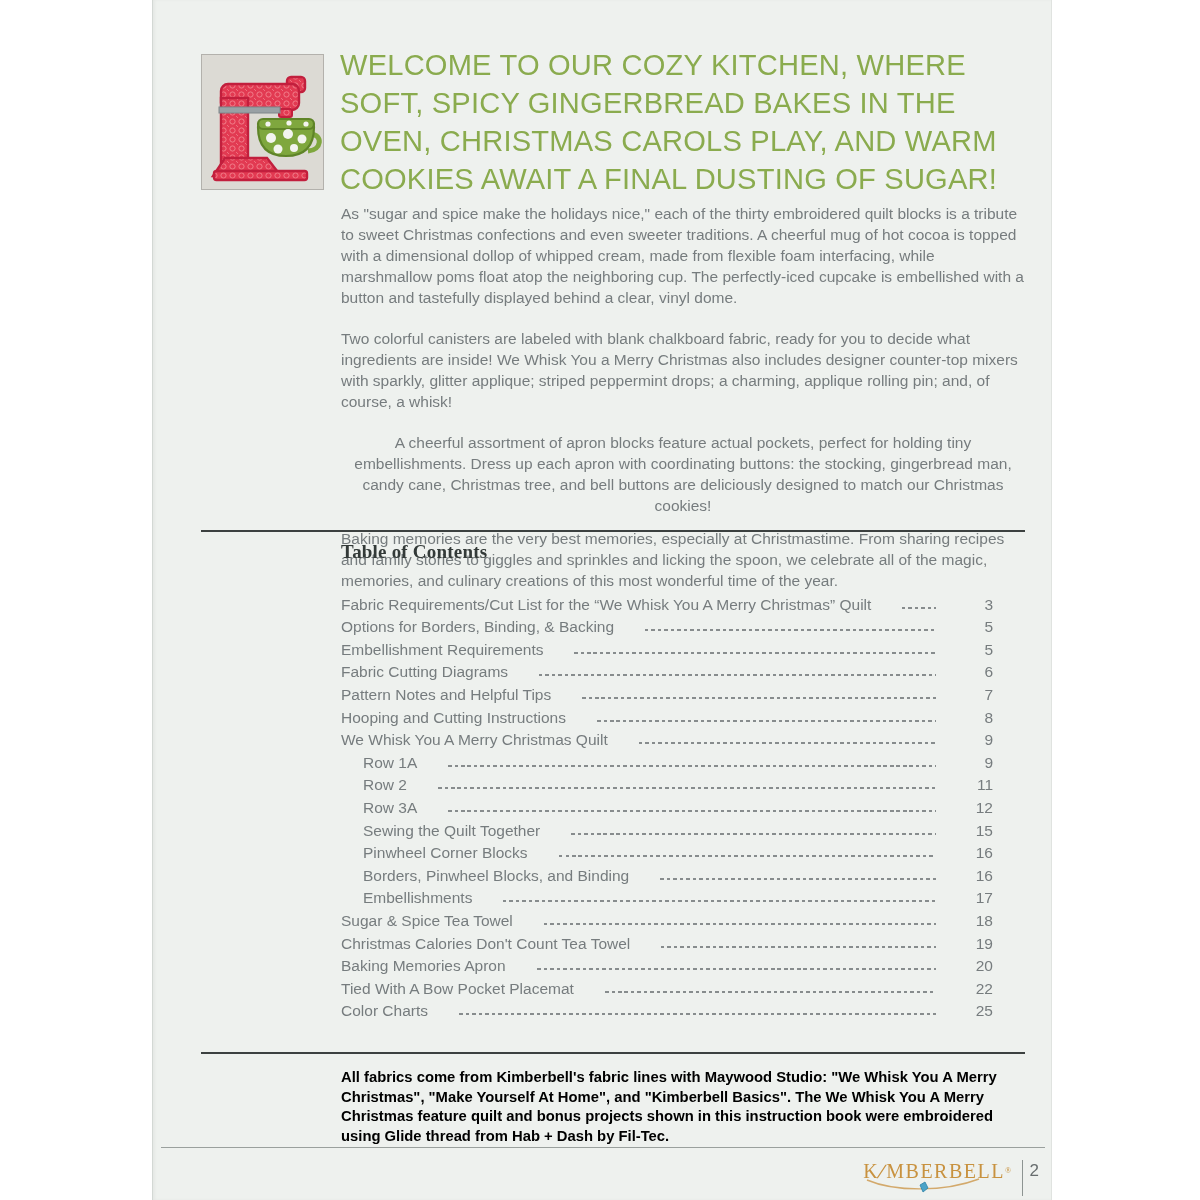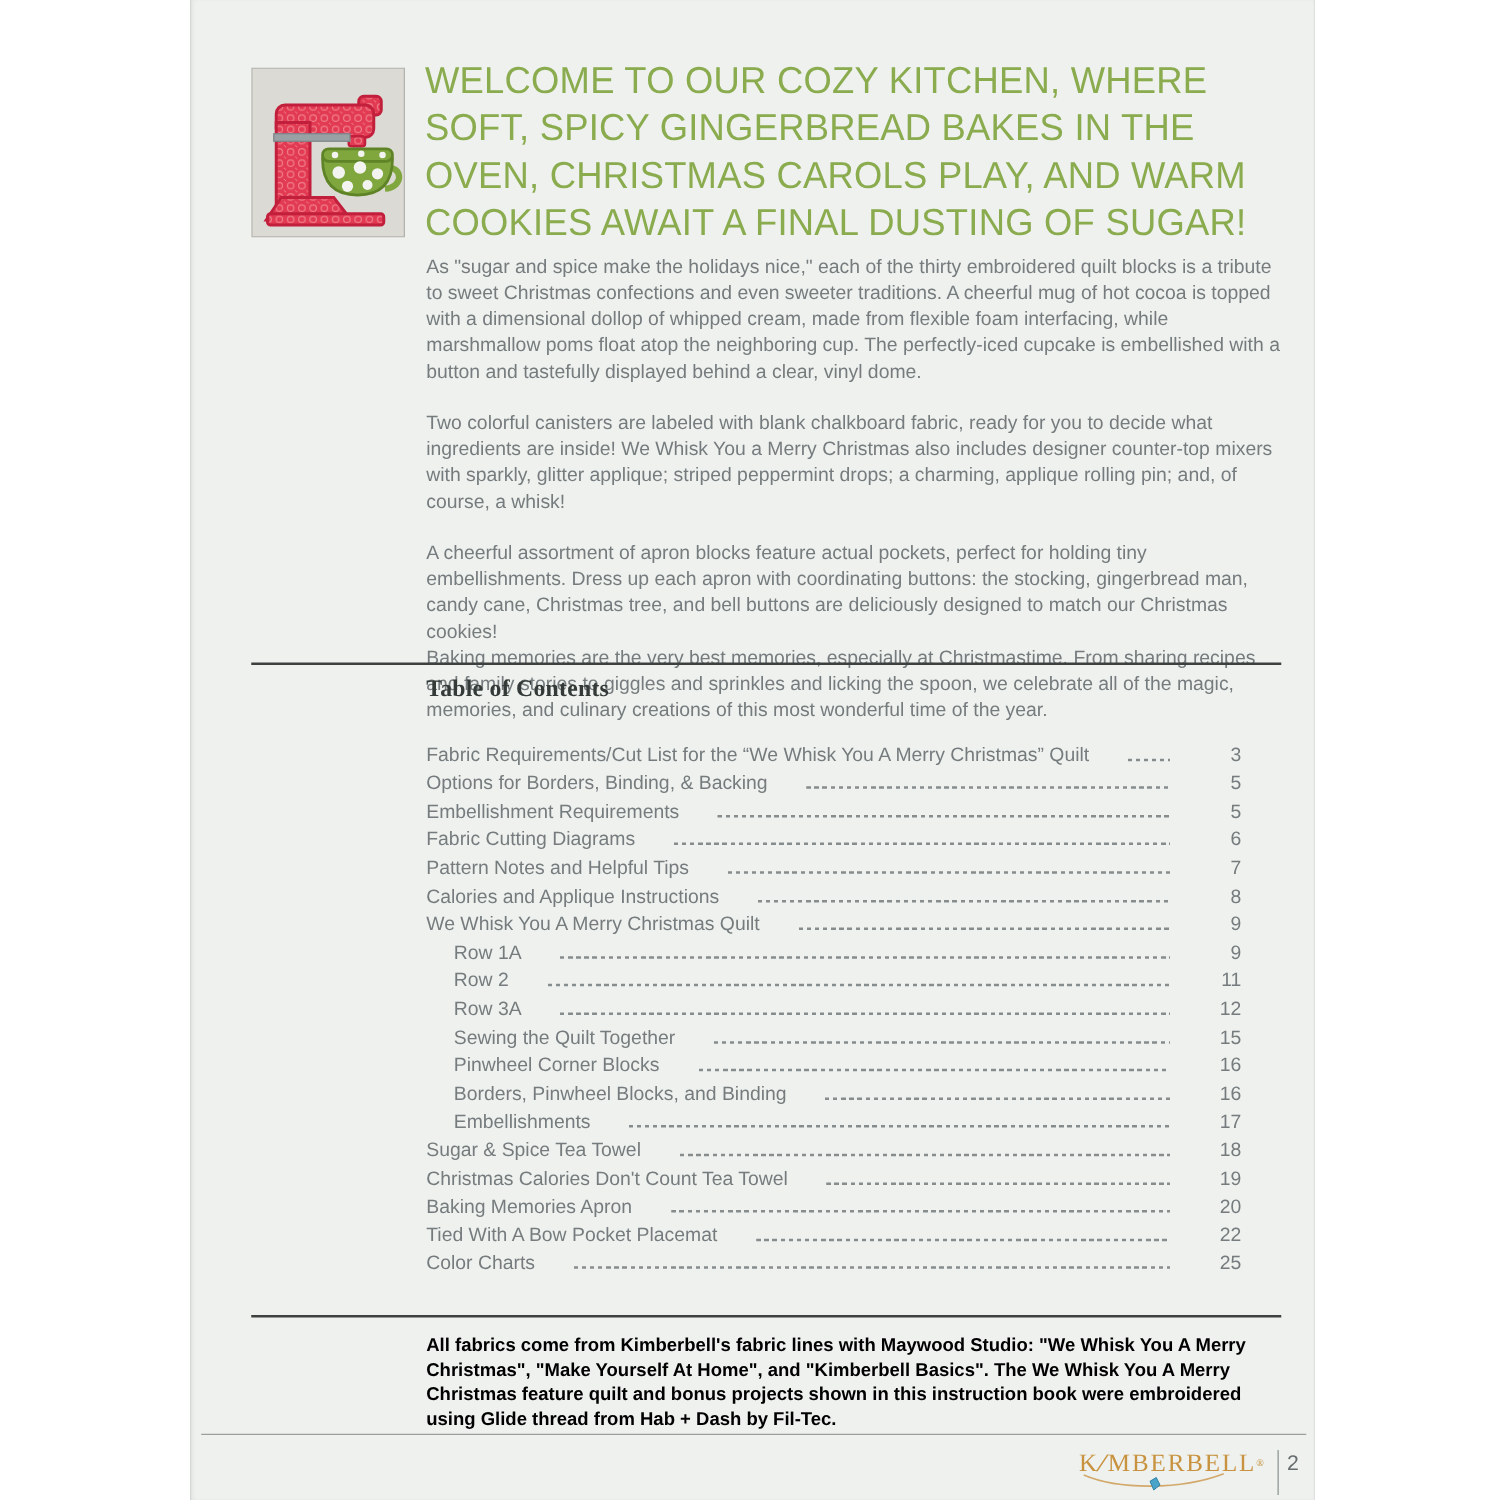--- a/index.html
+++ b/index.html
@@ -15,21 +15,21 @@
   
   .mixer-frame { position:absolute; left:48px; top:54px; width:123px; height:136px; }
   .welcome { position:absolute; left:187px; top:46px; width:700px;
              color:#8aab4e; font-size:30px; line-height:38px; font-weight:400;
              letter-spacing:0.2px; transform:scaleX(0.97); transform-origin:left top; }
 
   
   .body-copy { position:absolute; left:188px; top:203px; width:684px;
                color:#767c7e; font-size:15.5px; line-height:21px; }
   .para { margin-bottom:20px; }
-  .para.tight { margin-bottom:0; }
+  .para.tight { margin-bottom:12px;text-align:center; }
 
   .rule-strong { position:absolute; left:48px; width:824px; height:2px;
                  background:#3c4140; }
   .rule1 { top:530px; }
   .rule2 { top:1052px; }
 
   .toc-heading { position:absolute; left:188px; top:541px;
                  font-family:"Liberation Serif", serif; font-weight:bold;
                  font-size:19px; color:#333a38; letter-spacing:0.2px; }
 
@@ -154,21 +154,21 @@
           <span class="toc-page">6</span>
         </div>
 
         <div class="toc-row">
           <span class="toc-label">Pattern Notes and Helpful Tips</span>
           <span class="toc-leader"></span>
           <span class="toc-page">7</span>
         </div>
 
         <div class="toc-row">
-          <span class="toc-label">Calories and Applique Instructions</span>
+          <span class="toc-label">Hooping and Cutting Instructions</span>
           <span class="toc-leader"></span>
           <span class="toc-page">8</span>
         </div>
 
         <div class="toc-row">
           <span class="toc-label">We Whisk You A Merry Christmas Quilt</span>
           <span class="toc-leader"></span>
           <span class="toc-page">9</span>
         </div>
 

